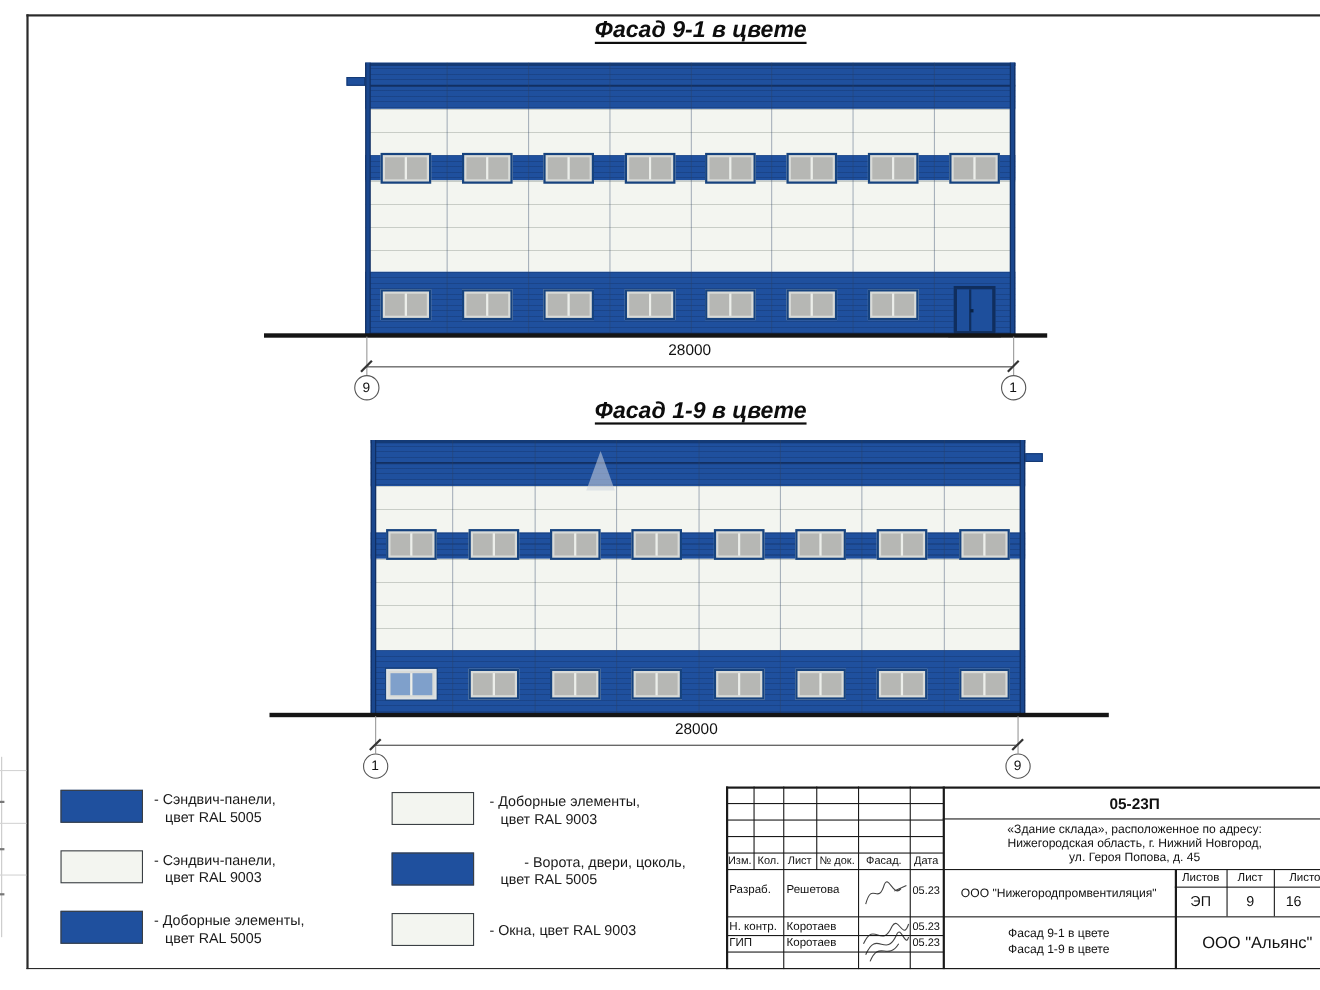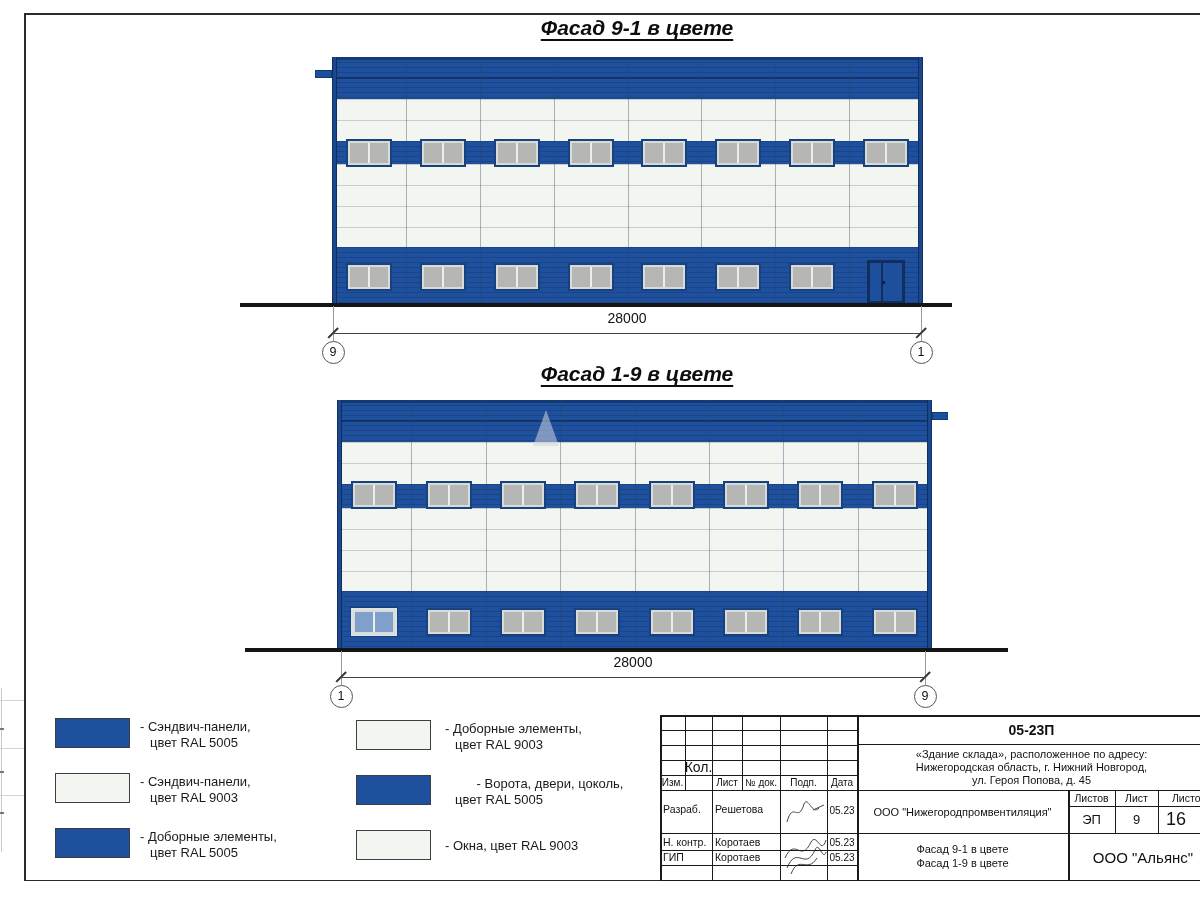--- a/index.html
+++ b/index.html
@@ -47,24 +47,24 @@
   <div class="abs" style="left:0;top:700px;width:24px;height:0.7px;background:#d4d4d4;"></div>
   <div class="abs" style="left:0;top:748px;width:24px;height:0.7px;background:#d4d4d4;"></div>
   <div class="abs" style="left:0;top:795px;width:24px;height:0.7px;background:#d4d4d4;"></div>
   <div class="abs" style="left:0;top:728px;width:4px;height:2px;background:#777;"></div>
   <div class="abs" style="left:0;top:771px;width:4px;height:2px;background:#777;"></div>
   <div class="abs" style="left:0;top:812px;width:4px;height:2px;background:#777;"></div>
 
   <div id="stamp" class="abs" style="left:660px;top:715px;width:546px;height:166px;">
 
     <div class="st c" style="left:0;top:60px;width:25px;height:15px;font-size:10px;">Изм.</div>
-    <div class="st c" style="left:25px;top:44px;width:27px;height:15px;font-size:14px;">Кол.</div>
+    <div class="st c" style="left:25px;top:60px;width:27px;height:15px;font-size:10px;">Кол.</div>
     <div class="st c" style="left:52px;top:60px;width:30px;height:15px;font-size:10px;">Лист</div>
     <div class="st c" style="left:82px;top:60px;width:38px;height:15px;font-size:10px;">№ док.</div>
-    <div class="st c" style="left:120px;top:60px;width:47px;height:15px;font-size:10px;">Подп.</div>
+    <div class="st c" style="left:120px;top:60px;width:47px;height:15px;font-size:10px;">Фасад.</div>
     <div class="st c" style="left:167px;top:60px;width:30px;height:15px;font-size:10px;">Дата</div>
 
     <div class="st c" style="left:197px;top:0;width:349px;height:29px;font-size:14px;font-weight:600;">05-23П</div>
     <div class="st c" style="left:197px;top:32px;width:349px;height:14px;font-size:11px;">«Здание склада», расположенное по адресу:</div>
     <div class="st c" style="left:197px;top:45px;width:349px;height:14px;font-size:11px;">Нижегородская область, г. Нижний Новгород,</div>
     <div class="st c" style="left:197px;top:58px;width:349px;height:14px;font-size:11px;">ул. Героя Попова, д. 45</div>
 
     <div class="st" style="left:3px;top:88px;width:49px;">Разраб.</div>
     <div class="st" style="left:55px;top:88px;width:64px;">Решетова</div>
     <div class="st c" style="left:167px;top:89px;width:30px;height:13px;font-size:10px;">05.23</div>
@@ -86,21 +86,21 @@
 
     <div class="st c" style="left:197px;top:75px;width:211px;height:43px;font-size:11px;">ООО "Нижегородпромвентиляция"</div>
     <div class="st c" style="left:197px;top:127px;width:211px;height:14px;font-size:11px;">Фасад 9-1 в цвете</div>
     <div class="st c" style="left:197px;top:141px;width:211px;height:14px;font-size:11px;">Фасад 1-9 в цвете</div>
 
     <div class="st c" style="left:408px;top:75px;width:47px;height:16px;">Листов</div>
     <div class="st c" style="left:455px;top:75px;width:43px;height:16px;">Лист</div>
     <div class="st c" style="left:498px;top:75px;width:62px;height:16px;">Листов</div>
     <div class="st c" style="left:408px;top:91px;width:47px;height:27px;font-size:13px;">ЭП</div>
     <div class="st c" style="left:455px;top:91px;width:43px;height:27px;font-size:13px;">9</div>
-    <div class="st c" style="left:498px;top:91px;width:36px;height:27px;font-size:18px;">16</div>
+    <div class="st c" style="left:498px;top:91px;width:36px;height:27px;font-size:13px;">16</div>
     <div class="st c" style="left:408px;top:118px;width:150px;height:48px;font-size:15px;">ООО "Альянс"</div>
   <div class="st-line" style="left: 0px; top: 0px; width: 546px; height: 1.6px;"></div>
       <div class="st-line" style="left: 0px; top: 164.5px; width: 546px; height: 1.6px;"></div>
       <div class="st-line" style="left: 0px; top: 0px; width: 1.6px; height: 166px;"></div>
       <div class="st-line" style="left: 197px; top: 0px; width: 1.6px; height: 166px;"></div>
       <div class="st-line" style="left: 408px; top: 75px; width: 1.6px; height: 91px;"></div>
       <div class="st-line" style="left: 197px; top: 29px; width: 349px; height: 1.4px;"></div>
       <div class="st-line" style="left: 0px; top: 75px; width: 546px; height: 1.4px;"></div>
       <div class="st-line" style="left: 0px; top: 118px; width: 546px; height: 1.4px;"></div>
       <div class="st-line" style="left: 408px; top: 91px; width: 138px; height: 1.2px;"></div>

